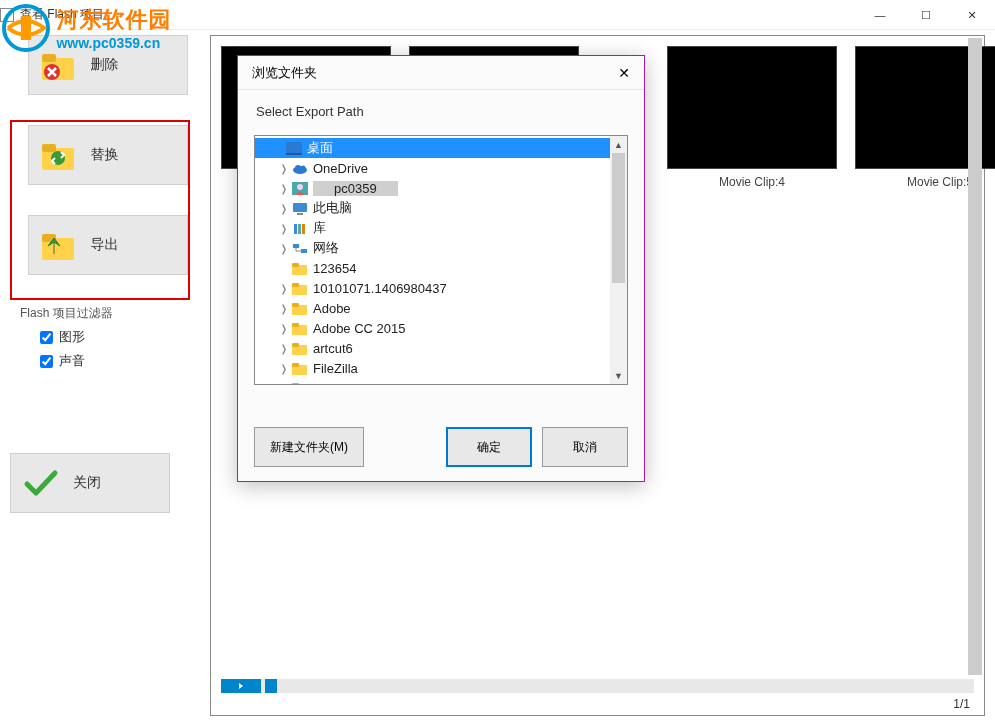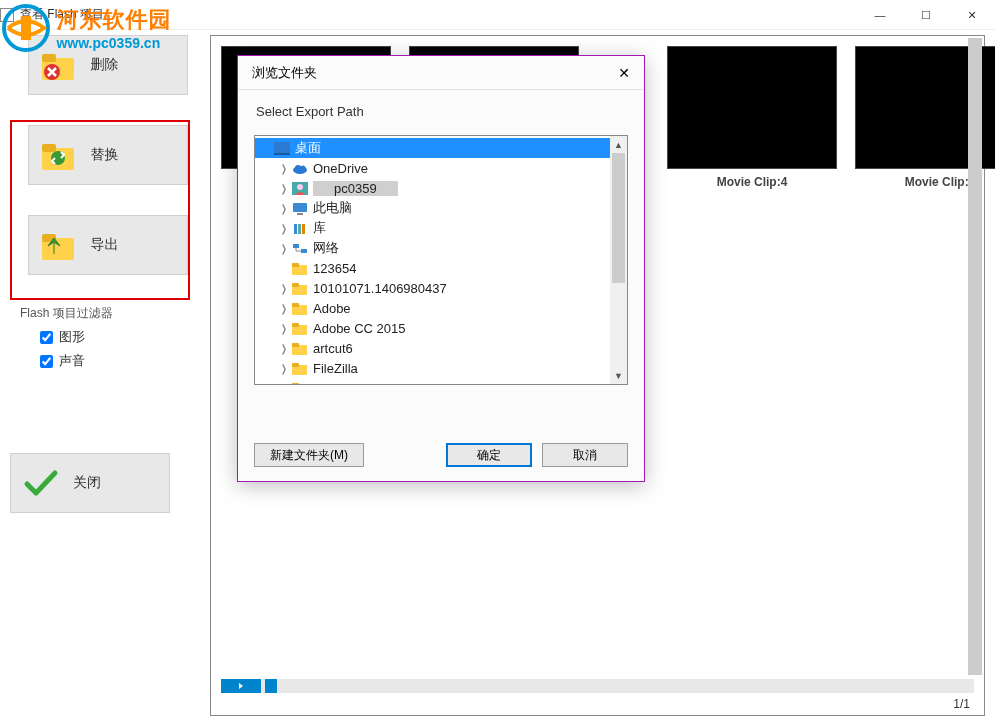--- a/index.html
+++ b/index.html
@@ -31,49 +31,49 @@
 
 
 .folder-body { fill: #ffd24a; }
 .folder-tab { fill: #e8b020; }
 
 
 .mainarea { position: absolute; top: 35px; left: 210px; right: 10px; bottom: 10px; border: 1px solid #888; background: #fff; }
 .thumbs-row { position: absolute; top: 10px; left: 10px; right: 10px; height: 150px; display: flex; gap: 18px; }
 .thumb-cell { width: 170px; }
 .thumb-img { width: 170px; height: 123px; background: #000; border: 1px solid #444; }
-.thumb-lbl { text-align: center; font-size: 12px; color: #444; margin-top: 6px; font-weight: bold; }
+.thumb-lbl { text-align: center; font-size: 12px; color: #444; margin-top: 6px; }
 .bottom-scroll { position: absolute; bottom: 22px; left: 10px; right: 10px; height: 14px; background: #e8e8e8; }
 .bottom-scroll .thumb { position: absolute; left: 0; top: 0; width: 40px; height: 14px; background: #0084cc; display: flex; align-items: center; justify-content: center; }
 .bottom-scroll .thumb::before { content: ''; width: 0; height: 0; border-left: 4px solid #fff; border-top: 3px solid transparent; border-bottom: 3px solid transparent; }
 .bottom-scroll .knob { position: absolute; left: 44px; top: 0; width: 12px; height: 14px; background: #0084cc; }
 .page-indicator { position: absolute; bottom: 4px; right: 14px; font-size: 12px; color: #333; }
 .vscroll { position: absolute; top: 2px; right: 2px; bottom: 40px; width: 14px; background: #f0f0f0; }
 .vscroll .vthumb { width: 100%; height: 100%; background: #ccc; }
 
 
 .dialog { position: absolute; top: 55px; left: 237px; width: 408px; height: 427px; background: #fbfbfb; border: 1px solid #a21caf; box-shadow: 0 4px 20px rgba(0,0,0,.25); z-index: 50; display: flex; flex-direction: column; }
 .dlg-title { height: 34px; display: flex; align-items: center; justify-content: space-between; padding: 0 6px 0 14px; font-size: 13px; border-bottom: 1px solid #e4e4e4; }
 .dlg-close { width: 28px; height: 26px; display: flex; align-items: center; justify-content: center; font-size: 14px; }
 .dlg-sub { padding: 14px 18px 4px; font-size: 13px; color: #333; }
 .dlg-tree-wrap { margin: 12px 16px 0; height: 250px; border: 1px solid #888; background: #fff; overflow: hidden; position: relative; }
 .dlg-tree-scroll { position: absolute; right: 0; top: 0; bottom: 0; width: 17px; background: #f0f0f0; }
 .dlg-tree-scroll .arrow { height: 17px; display: flex; align-items: center; justify-content: center; font-size: 9px; color: #555; }
 .dlg-tree-scroll .track { position: absolute; top: 17px; bottom: 17px; left: 0; right: 0; }
 .dlg-tree-scroll .sthumb { position: absolute; top: 0; left: 2px; right: 2px; height: 130px; background: #ccc; }
 .tree { padding: 2px 0; font-size: 13px; color: #222; }
-.tree-row { height: 20px; display: flex; align-items: center; padding-left: 0; white-space: nowrap; }
+.tree-row { height: 20px; display: flex; align-items: center; padding-left: 12px; white-space: nowrap; }
 .tree-row .expander { width: 14px; text-align: center; color: #888; font-size: 10px; margin-left: 4px; }
 .tree-row .ticon { width: 18px; height: 16px; margin-right: 4px; display: flex; align-items: center; justify-content: center; }
 .tree-row.sel .txt { background: #cfcfcf; padding: 0 21px; }
 .tree-row.root { background: #1e90ff; color: #fff; }
 .tree-row.root .expander { color: #fff; }
 .indent-1 { padding-left: 18px; }
 .dlg-btns { position: absolute; bottom: 14px; left: 16px; right: 16px; display: flex; gap: 10px; }
-.dlg-btn { height: 24px; background: #e8e8e8; border: 1px solid #9a9a9a; font-size: 12px; display: flex; align-items: center; justify-content: center; }
+.dlg-btn { height: 40px; background: #e8e8e8; border: 1px solid #9a9a9a; font-size: 12px; display: flex; align-items: center; justify-content: center; }
 .dlg-btn.newf { width: 110px; margin-right: auto; }
 .dlg-btn.ok { width: 86px; border: 2px solid #0078d7; }
 .dlg-btn.cancel { width: 86px; }
 
 
 .sfolder { width: 16px; height: 13px; }
 </style>
 </head>
 <body>
 

